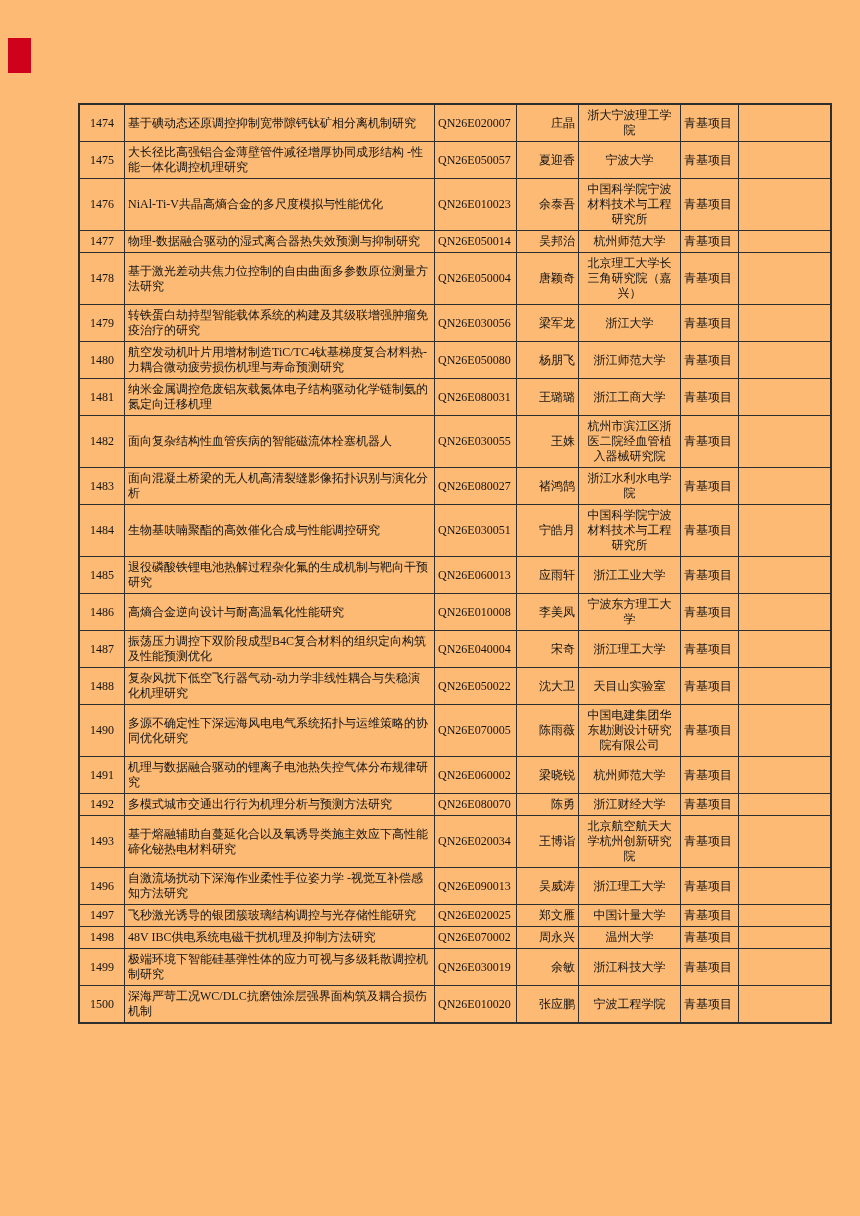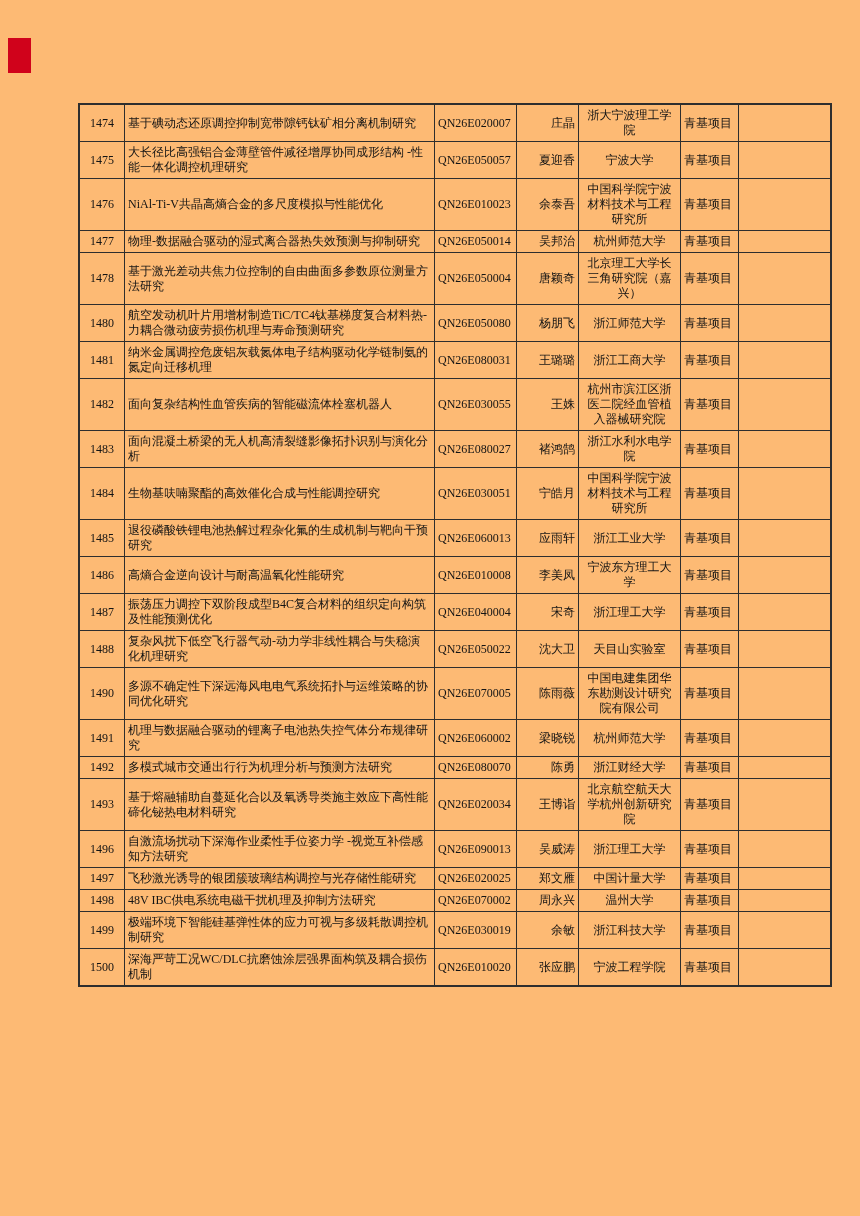--- a/index.html
+++ b/index.html
@@ -98,20 +98,29 @@
         <tr>
           <td class="col-no">1478</td>
           <td class="col-title">基于激光差动共焦力位控制的自由曲面多参数原位测量方法研究</td>
           <td class="col-code">QN26E050004</td>
           <td class="col-name">唐颖奇</td>
           <td class="col-org">北京理工大学长三角研究院（嘉兴）</td>
           <td class="col-type">青基项目</td>
           <td class="col-note"></td>
         </tr>
         <tr>
+          <td class="col-no">1479</td>
+          <td class="col-title">转铁蛋白劫持型智能载体系统的构建及其级联增强肿瘤免疫治疗的研究</td>
+          <td class="col-code">QN26E030056</td>
+          <td class="col-name">梁军龙</td>
+          <td class="col-org">浙江大学</td>
+          <td class="col-type">青基项目</td>
+          <td class="col-note"></td>
+        </tr>
+        <tr>
           <td class="col-no">1480</td>
           <td class="col-title">航空发动机叶片用增材制造TiC/TC4钛基梯度复合材料热-力耦合微动疲劳损伤机理与寿命预测研究</td>
           <td class="col-code">QN26E050080</td>
           <td class="col-name">杨朋飞</td>
           <td class="col-org">浙江师范大学</td>
           <td class="col-type">青基项目</td>
           <td class="col-note"></td>
         </tr>
         <tr>
           <td class="col-no">1481</td>

